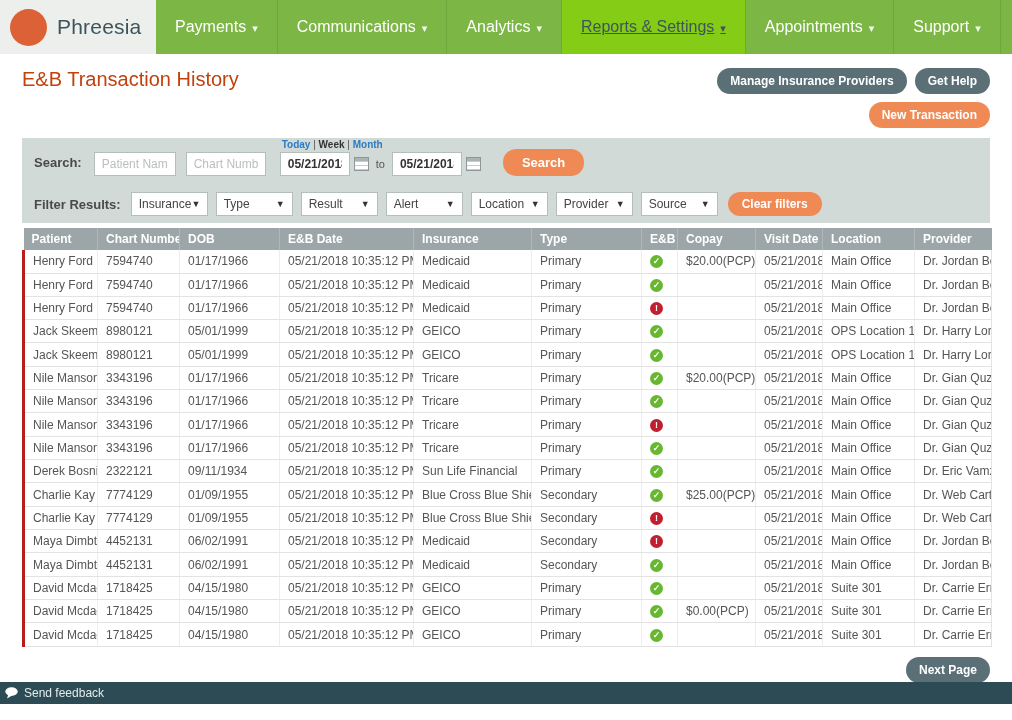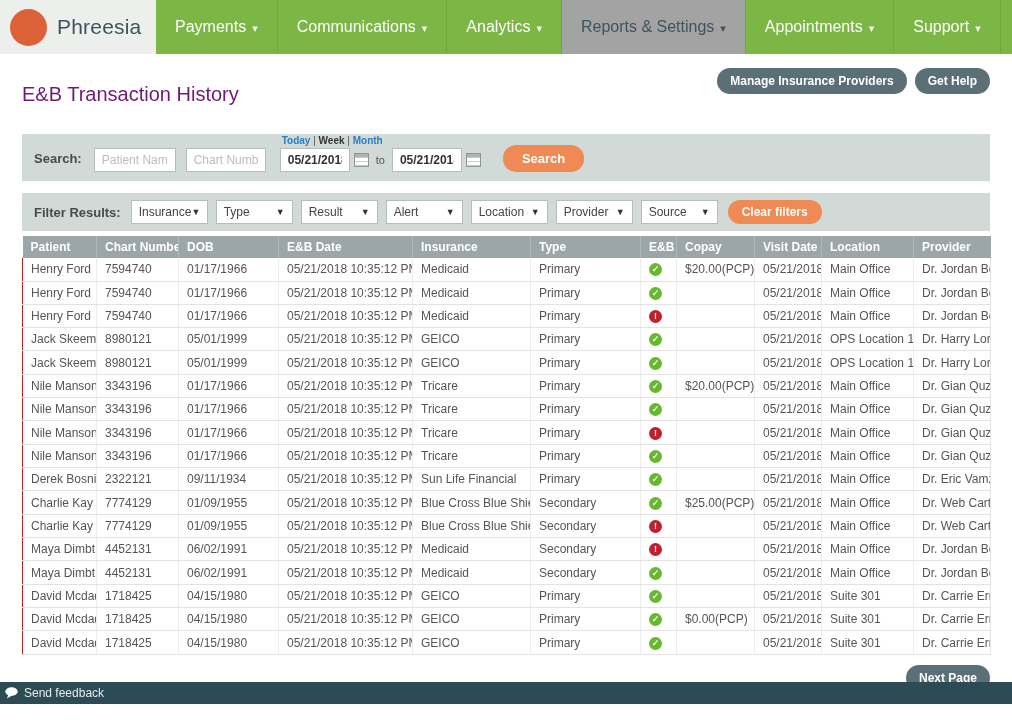--- a/index.html
+++ b/index.html
@@ -8,27 +8,27 @@
   #app { position:relative; width:1012px; height:720px; background:#fff; overflow:hidden; margin:0 auto; }
 
   
   .nav { display:flex; height:54px; background:#7cb644; align-items:stretch; }
   .brand { width:156px; background:#edefed; display:flex; align-items:center; gap:10px; padding-left:10px; flex:0 0 auto; }
   .brand-dot { width:37px; height:37px; border-radius:50%; background:#dd6136; }
   .brand-name { font-size:21px; color:#3e545c; letter-spacing:.2px; }
   .nav-item { display:flex; align-items:center; gap:6px; padding:0 19px; color:#fff; font-size:16px; cursor:pointer; border-left:1px solid #6ea83c; white-space:nowrap; }
   .nav-item:first-of-type { border-left:none; }
   .nav-item .caret { font-size:11px; color:rgba(255,255,255,.9); margin-top:2px; }
-  .nav-item.active { background:#a3a3a3; color:#3e545c; }
+  .nav-item.active { background:#84cc16; color:#3e545c;text-decoration:underline; }
   .nav-item.active .caret { color:#3e545c; }
   .nav-user { margin-left:auto; border-left:1px solid #6ea83c; display:flex; flex-direction:column; justify-content:center; align-items:flex-end; padding:0 12px 0 16px; color:#eaf4dd; min-width:90px; }
 
   
   .page-head { display:flex; justify-content:space-between; padding:14px 22px 10px 22px; }
-  .page-title { font-size:20px; color:#701a75; margin-bottom:18px;margin-top:15px; }
+  .page-title { font-size:20px; color:#c2410c; margin-bottom:18px; }
   .page-sub { font-size:13px; color:#8b8b8b; }
   .head-buttons { display:flex; flex-direction:column; align-items:flex-end; gap:8px; }
   .btn-row { display:flex; gap:8px; }
   .btn { border:none; border-radius:13px; color:#fff; font-weight:bold; font-size:12px; padding:6px 13px; cursor:pointer; font-family:"Liberation Sans",sans-serif; }
   .btn-dark { background:#5b6f76; }
   .btn-orange { background:#f08a55; }
 
   
   .panel { margin:0 22px; background:#d1dad7; }
   .search-panel { display:flex; align-items:flex-end; padding:6px 10px 9px 10px; height:47px; }
@@ -46,34 +46,34 @@
   .date-row { display:flex; align-items:center; }
   .date-input { width:70px; font-weight:bold; }
   .cal-icon { width:15px; height:14px; margin-left:4px; border:1px solid #8e9898; background:
       linear-gradient(#aab4b3 0 3px, transparent 3px),
       repeating-linear-gradient(to bottom, #fff 0 3px, #c7cfce 3px 4px);
       background-color:#fff; cursor:pointer; flex:0 0 auto; }
   .to-label { font-size:11px; color:#555; margin:0 7px; }
   .search-btn { margin-left:22px; padding:6px 19px; font-size:13px; }
 
   
-  .filter-panel { margin-top:12px; display:flex; align-items:center; padding:7px 10px; height:38px; }
+  .filter-panel { margin-top:0; display:flex; align-items:center; padding:7px 10px; height:38px; }
   .filter-label { font-size:13px; font-weight:bold; color:#4a4a4a; margin:0 10px 0 2px; white-space:nowrap; }
   .dropdown { width:77px; height:24px; background:#fff; border:1px solid #b6bebc; display:flex; align-items:center; justify-content:space-between; padding:0 7px; font-size:12px; color:#444; margin-right:8px; cursor:pointer; }
   .dropdown .dd-caret { font-size:9px; color:#333; }
   .clear-btn { padding:5px 14px; font-size:12px; margin-left:2px; }
 
   
   .table-wrap { margin:5px 22px 0 22px; }
   table { border-collapse:collapse; table-layout:fixed; width:968px; }
   thead th { background:#9ca6a9; color:#fff; font-size:12px; font-weight:bold; text-align:left; padding:4px 8px; border-right:1px solid #aeb7b9; white-space:nowrap; overflow:hidden; }
   thead th:last-child { border-right:none; }
   tbody td { font-size:12px; color:#555; padding:4px 8px; height:23px; border-bottom:1px solid #e3e3e3; border-right:1px solid #ededed; background:#fff; white-space:nowrap; overflow:hidden; }
   tbody td:last-child { border-right:1px solid #e3e3e3; }
-  tbody td:first-child { border-left:1px solid #b91c1c; }
+  tbody td:first-child { border-left:3px solid #b91c1c; }
   .eb-icon { display:inline-block; width:13px; height:13px; border-radius:50%; color:#fff; font-size:9px; font-weight:bold; text-align:center; line-height:13px; vertical-align:middle; }
   .eb-icon.ok { background:#67b82f; }
   .eb-icon.alert { background:#c01f2f; }
 
   
   .page-foot { margin:10px 22px 0 22px; display:flex; justify-content:flex-end; }
   .footer { position:absolute; left:0; bottom:16px; width:1012px; height:22px; background:#2d4b55; display:flex; align-items:center; gap:5px; padding-left:5px; color:#e5ecee; font-size:12px; }
 </style>
 </head>
 <body>
@@ -118,20 +118,23 @@
   </div>
 
   <div class="page-head">
     <div>
       <div class="page-title">E&amp;B Transaction History</div>
     </div>
     <div class="head-buttons">
       <div class="btn-row">
         <button class="btn btn-dark">Manage Insurance Providers</button>
         <button class="btn btn-dark">Get Help</button>
+      </div>
+      <div class="btn-row">
+        <button class="btn btn-orange">New Transaction</button>
       </div>
     </div>
   </div>
 
   <div class="panel search-panel">
     <span class="search-label">Search:</span>
     <input class="tbox patient" type="text" placeholder="Patient Name" style="">
     <input class="tbox chart" type="text" placeholder="Chart Number" style="">
     <div class="date-group">
       <div class="quick-links"><span class="ql link">Today</span><span class="ql current">Week</span><span class="ql link">Month</span></div>

